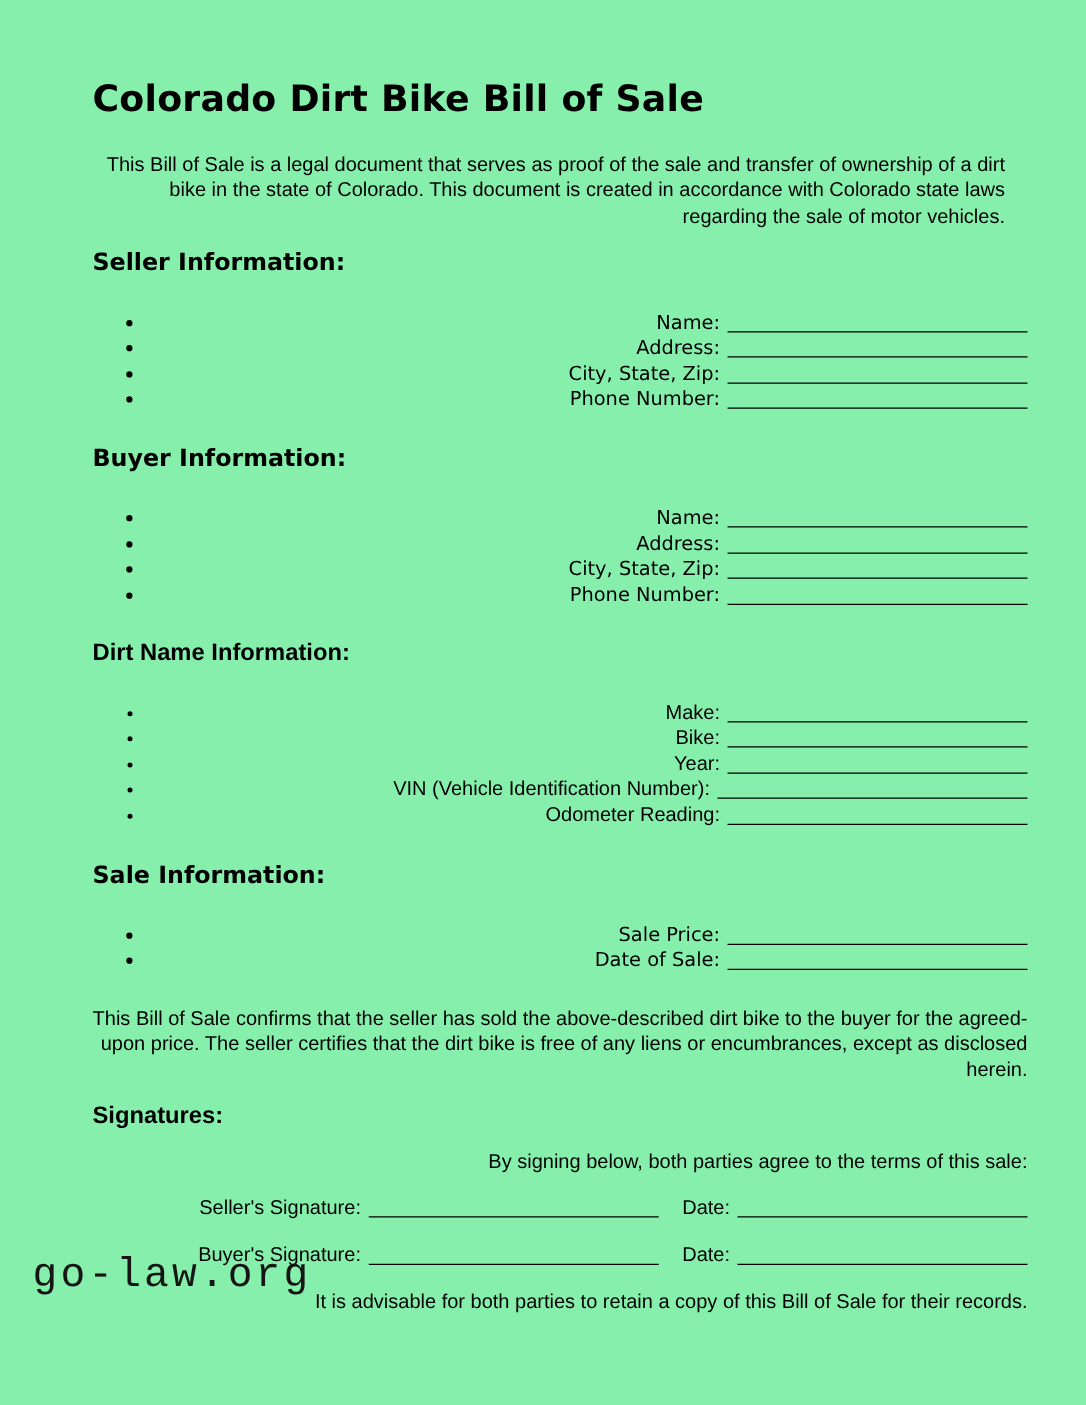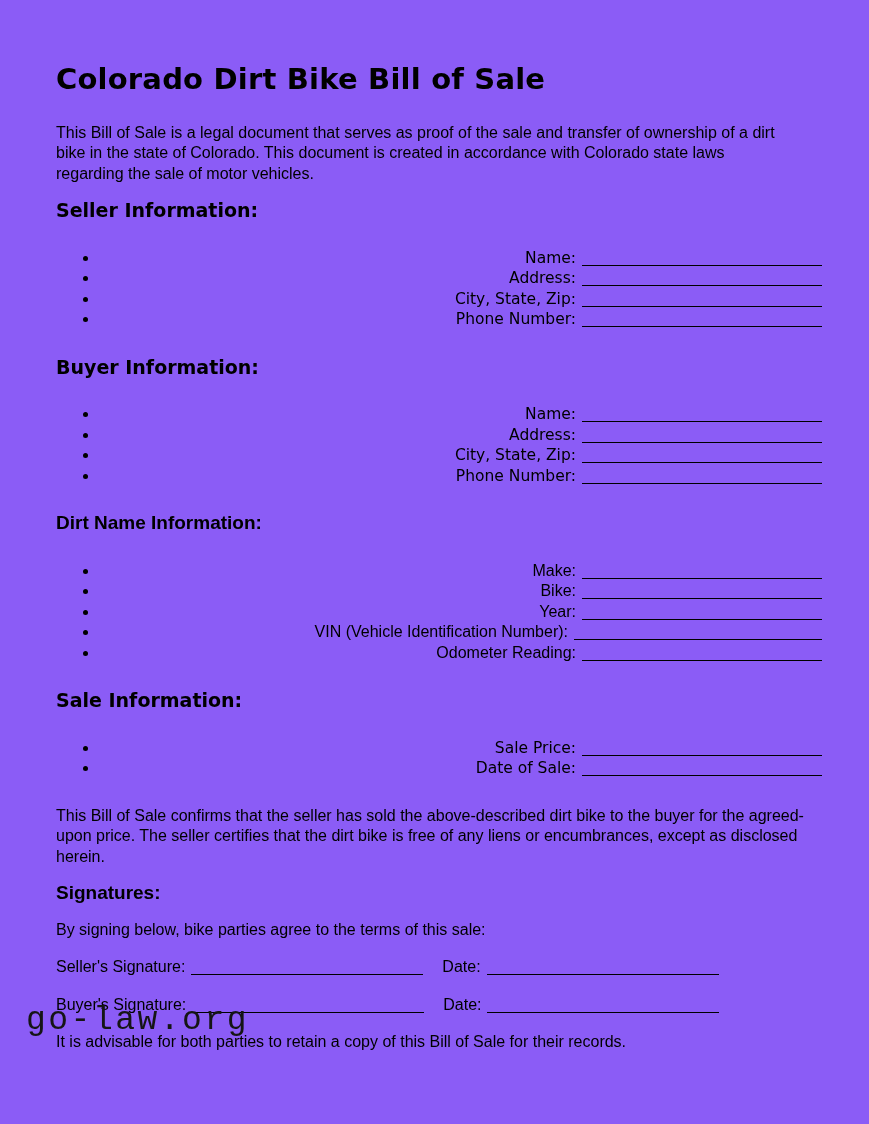--- a/index.html
+++ b/index.html
@@ -1,41 +1,41 @@
 <!DOCTYPE html>
 <html><head>
 <meta charset="utf-8">
 <style>
   html, body { margin: 0; padding: 0; background: #ffffff; }
   .page {
     position: relative;
     width: 869px;
     height: 1124px;
     margin: 0 auto;
-    background: #8b5cf6;
+    background: #86efac;
     color: #000000;
     box-sizing: border-box;
-    padding: 40px 47px 0 56px;
+    padding: 40px 47px 0 74px;
     overflow: hidden;
     font-family: "Liberation Sans", sans-serif;
   }
   
   .wide { font-family: "DejaVu Sans", sans-serif; }
   
   .narrow { font-family: "Liberation Sans", sans-serif; }
 
   h1.doc-title {
     font-family: "DejaVu Sans", sans-serif;
     font-size: 29px;
     line-height: 1.2;
     font-weight: bold;
     margin: 22px 0 0 0;
     letter-spacing: 0.2px;
   }
-  p { font-size: 16px; line-height: 20.5px; margin: 16px 0; }
+  p { font-size: 16px; line-height: 20.5px; margin: 16px 0; text-align: right; }
   p.intro { margin-top: 26px; max-width: 730px; }
   p.confirmation { max-width: 775px; }
 
   h3.section-heading {
     font-size: 19px;
     line-height: 20.5px;
     font-weight: bold;
     margin: 16px 0;
   }
   ul.field-list {
@@ -108,21 +108,21 @@
 
   <h3 class="section-heading wide">Sale Information:</h3>
   <ul class="field-list wide">
     <li><span>Sale Price:</span><span class="blank"></span></li>
     <li><span>Date of Sale:</span><span class="blank"></span></li>
   </ul>
 
   <p class="confirmation narrow">This Bill of Sale confirms that the seller has sold the above-described dirt bike to the buyer for the agreed-upon price. The seller certifies that the dirt bike is free of any liens or encumbrances, except as disclosed herein.</p>
 
   <h3 class="section-heading narrow">Signatures:</h3>
-  <p class="narrow">By signing below, bike parties agree to the terms of this sale:</p>
+  <p class="narrow">By signing below, both parties agree to the terms of this sale:</p>
 
   <p class="sig-row narrow">
     <span>Seller's Signature:</span><span class="blank"></span><span class="date-lbl">Date:</span><span class="blank"></span>
   </p>
 
   <p class="sig-row narrow">
     <span>Buyer's Signature:</span><span class="blank"></span><span class="date-lbl">Date:</span><span class="blank"></span>
   </p>
 
   <p class="note narrow">It is advisable for both parties to retain a copy of this Bill of Sale for their records.</p>

